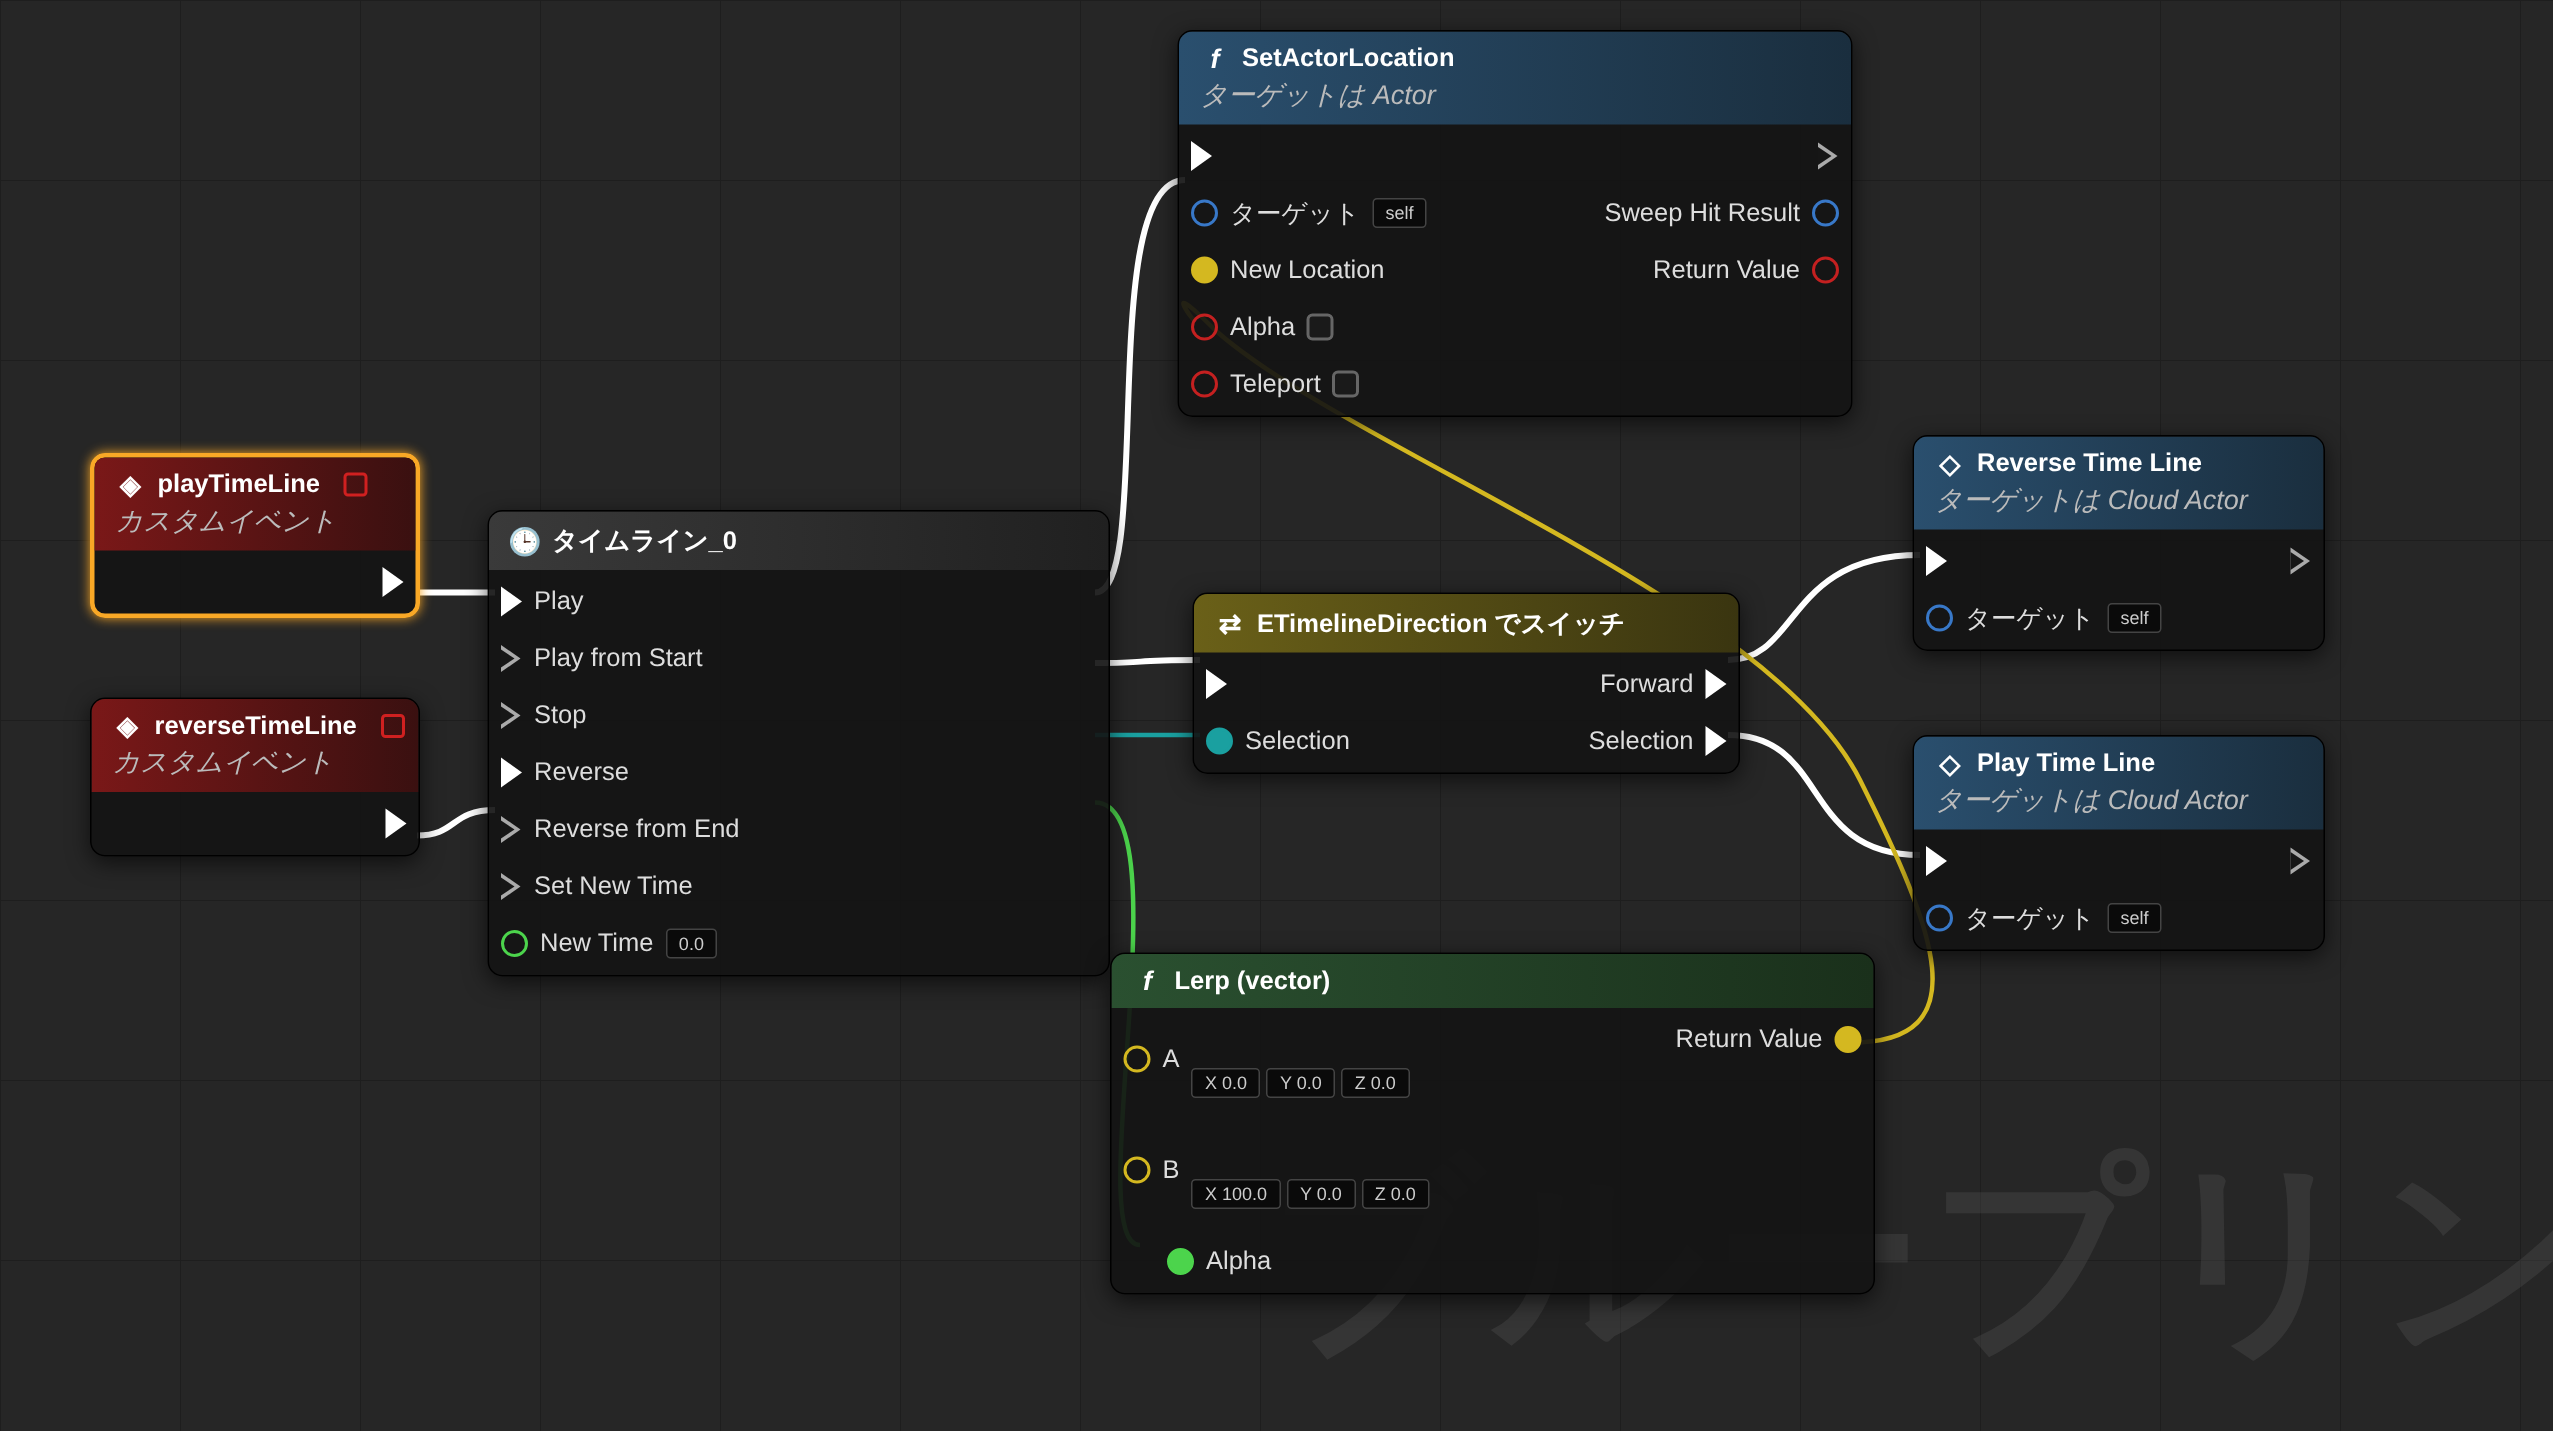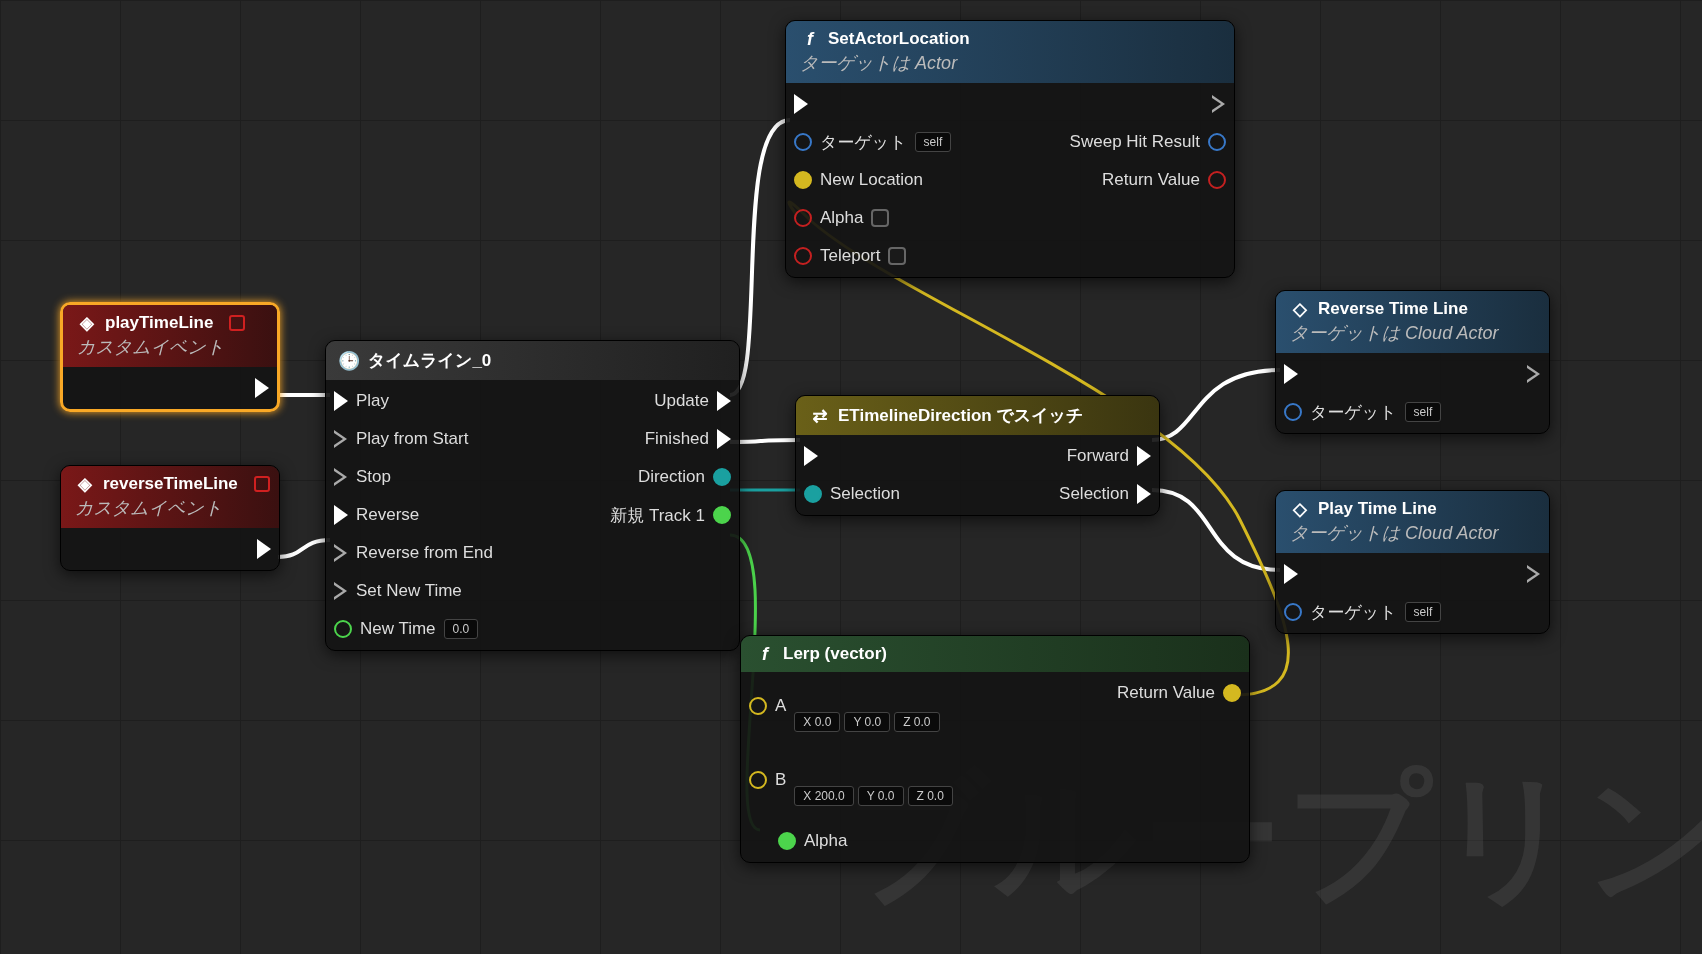--- a/index.html
+++ b/index.html
@@ -240,38 +240,20 @@
       <div class="row">
           <span class="pin exec-hollow"></span>
           <span class="label">Set New Time</span>
         </div>
       <div class="row">
           <span class="pin c-green"></span>
           <span class="label">New Time</span>
           <span class="input-box">0.0</span>
         </div>
     </div>
-    <div class="col right">
-      <div class="row right">
-          <span class="label">Update</span>
-          <span class="pin exec-out"></span>
-        </div>
-      <div class="row right">
-          <span class="label">Finished</span>
-          <span class="pin exec-out"></span>
-        </div>
-      <div class="row right">
-          <span class="label">Direction</span>
-          <span class="pin c-cyan filled"></span>
-        </div>
-      <div class="row right">
-          <span class="label">新規 Track 1</span>
-          <span class="pin c-green filled"></span>
-        </div>
-    </div>
   </div>
 </div>
 
 <div class="node" style="left:785px; top:20px; width:450px;">
   <div class="header header-blue">
     <div class="title-row">
       <span class="icon" style="font-style:italic">f</span>
       <span>SetActorLocation</span>
     </div>
     <div class="subtitle">ターゲットは Actor</div>
@@ -358,21 +340,21 @@
         <div class="vec-group">
           <span class="input-box">X  0.0</span>
           <span class="input-box">Y  0.0</span>
           <span class="input-box">Z  0.0</span>
         </div>
       </div>
       <div class="row" style="margin-top:10px;">
         <span class="pin c-yellow"></span>
         <span class="label">B</span>
         <div class="vec-group">
-          <span class="input-box">X  200.0</span>
+          <span class="input-box">X  100.0</span>
           <span class="input-box">Y  0.0</span>
           <span class="input-box">Z  0.0</span>
         </div>
       </div>
       <div class="row" style="margin-top:10px;padding-left:29px;">
         <span class="pin c-green filled"></span>
         <span class="label">Alpha</span>
       </div>
     </div>
     <div class="col right">

